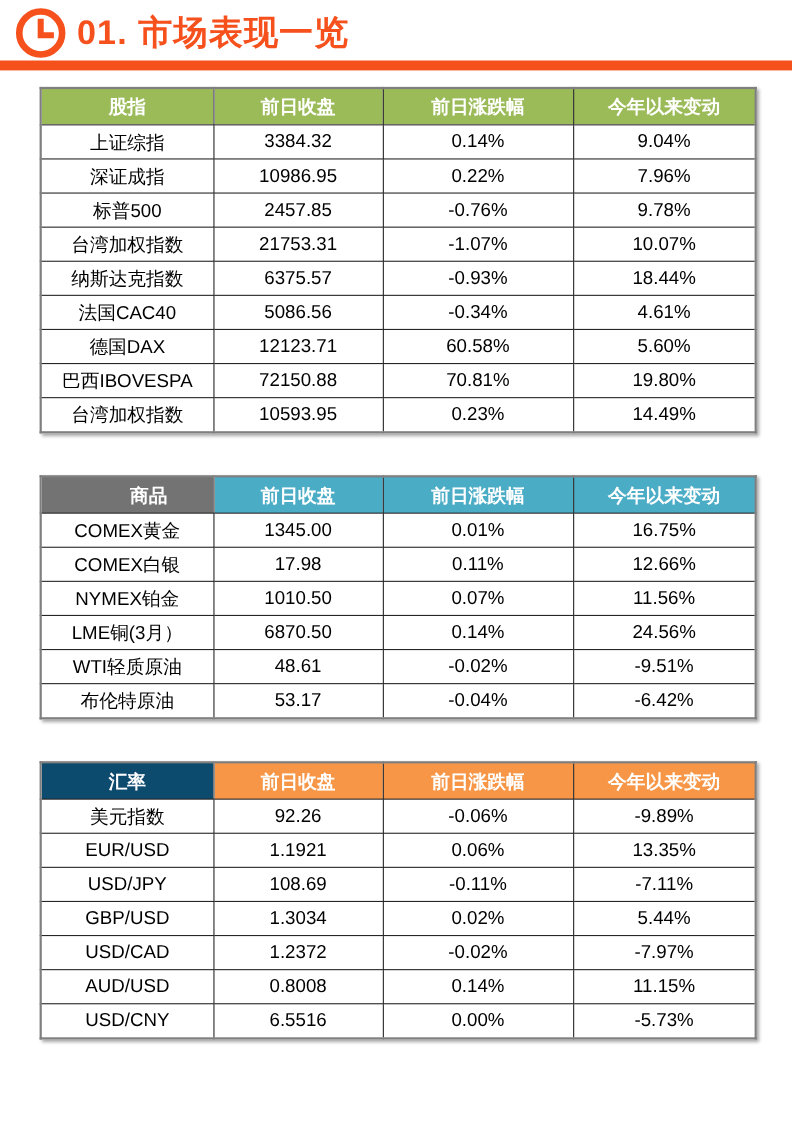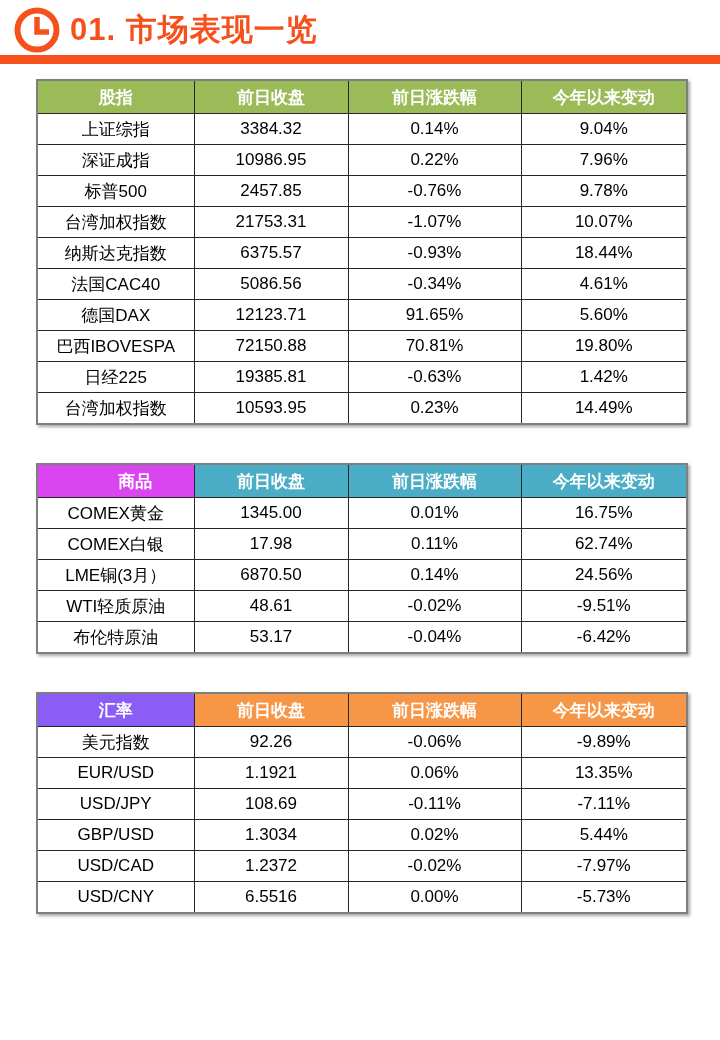--- a/index.html
+++ b/index.html
@@ -127,71 +127,71 @@
           </tr>
           <tr>
             <td>法国CAC40</td>
             <td>5086.56</td>
             <td>-0.34%</td>
             <td>4.61%</td>
           </tr>
           <tr>
             <td>德国DAX</td>
             <td>12123.71</td>
-            <td>91.65%</td>
+            <td>60.58%</td>
             <td>5.60%</td>
           </tr>
           <tr>
             <td>巴西IBOVESPA</td>
             <td>72150.88</td>
             <td>70.81%</td>
             <td>19.80%</td>
-          </tr>
-          <tr>
-            <td>日经225</td>
-            <td>19385.81</td>
-            <td>-0.63%</td>
-            <td>1.42%</td>
           </tr>
           <tr>
             <td>台湾加权指数</td>
             <td>10593.95</td>
             <td>0.23%</td>
             <td>14.49%</td>
           </tr>
         </tbody>
     </table>
 
     <table class="market-table">
       <colgroup>
           <col class="c1">
           <col class="c2">
           <col class="c3">
           <col class="c4">
         </colgroup>
       <thead>
         <tr>
-          <th style="background: #d946ef; padding-left: 39px;">商品</th>
+          <th style="background: #737373; padding-left: 39px;">商品</th>
           <th style="background: rgb(75, 172, 198);">前日收盘</th>
           <th style="background: rgb(75, 172, 198);">前日涨跌幅</th>
           <th style="background: rgb(75, 172, 198);">今年以来变动</th>
         </tr>
       </thead>
       <tbody>
           <tr>
             <td>COMEX黄金</td>
             <td>1345.00</td>
             <td>0.01%</td>
             <td>16.75%</td>
           </tr>
           <tr>
             <td>COMEX白银</td>
             <td>17.98</td>
             <td>0.11%</td>
-            <td>62.74%</td>
+            <td>12.66%</td>
+          </tr>
+          <tr>
+            <td>NYMEX铂金</td>
+            <td>1010.50</td>
+            <td>0.07%</td>
+            <td>11.56%</td>
           </tr>
           <tr>
             <td>LME铜(3月）</td>
             <td>6870.50</td>
             <td>0.14%</td>
             <td>24.56%</td>
           </tr>
           <tr>
             <td>WTI轻质原油</td>
             <td>48.61</td>
@@ -209,21 +209,21 @@
 
     <table class="market-table">
       <colgroup>
           <col class="c1">
           <col class="c2">
           <col class="c3">
           <col class="c4">
         </colgroup>
       <thead>
         <tr>
-          <th style="background: #8b5cf6;">汇率</th>
+          <th style="background: #0c4a6e;">汇率</th>
           <th style="background: rgb(247, 150, 70);">前日收盘</th>
           <th style="background: rgb(247, 150, 70);">前日涨跌幅</th>
           <th style="background: rgb(247, 150, 70);">今年以来变动</th>
         </tr>
       </thead>
       <tbody>
           <tr>
             <td>美元指数</td>
             <td>92.26</td>
             <td>-0.06%</td>
@@ -247,20 +247,26 @@
             <td>0.02%</td>
             <td>5.44%</td>
           </tr>
           <tr>
             <td>USD/CAD</td>
             <td>1.2372</td>
             <td>-0.02%</td>
             <td>-7.97%</td>
           </tr>
           <tr>
+            <td>AUD/USD</td>
+            <td>0.8008</td>
+            <td>0.14%</td>
+            <td>11.15%</td>
+          </tr>
+          <tr>
             <td>USD/CNY</td>
             <td>6.5516</td>
             <td>0.00%</td>
             <td>-5.73%</td>
           </tr>
         </tbody>
     </table>
 
   </div>
 </div>

